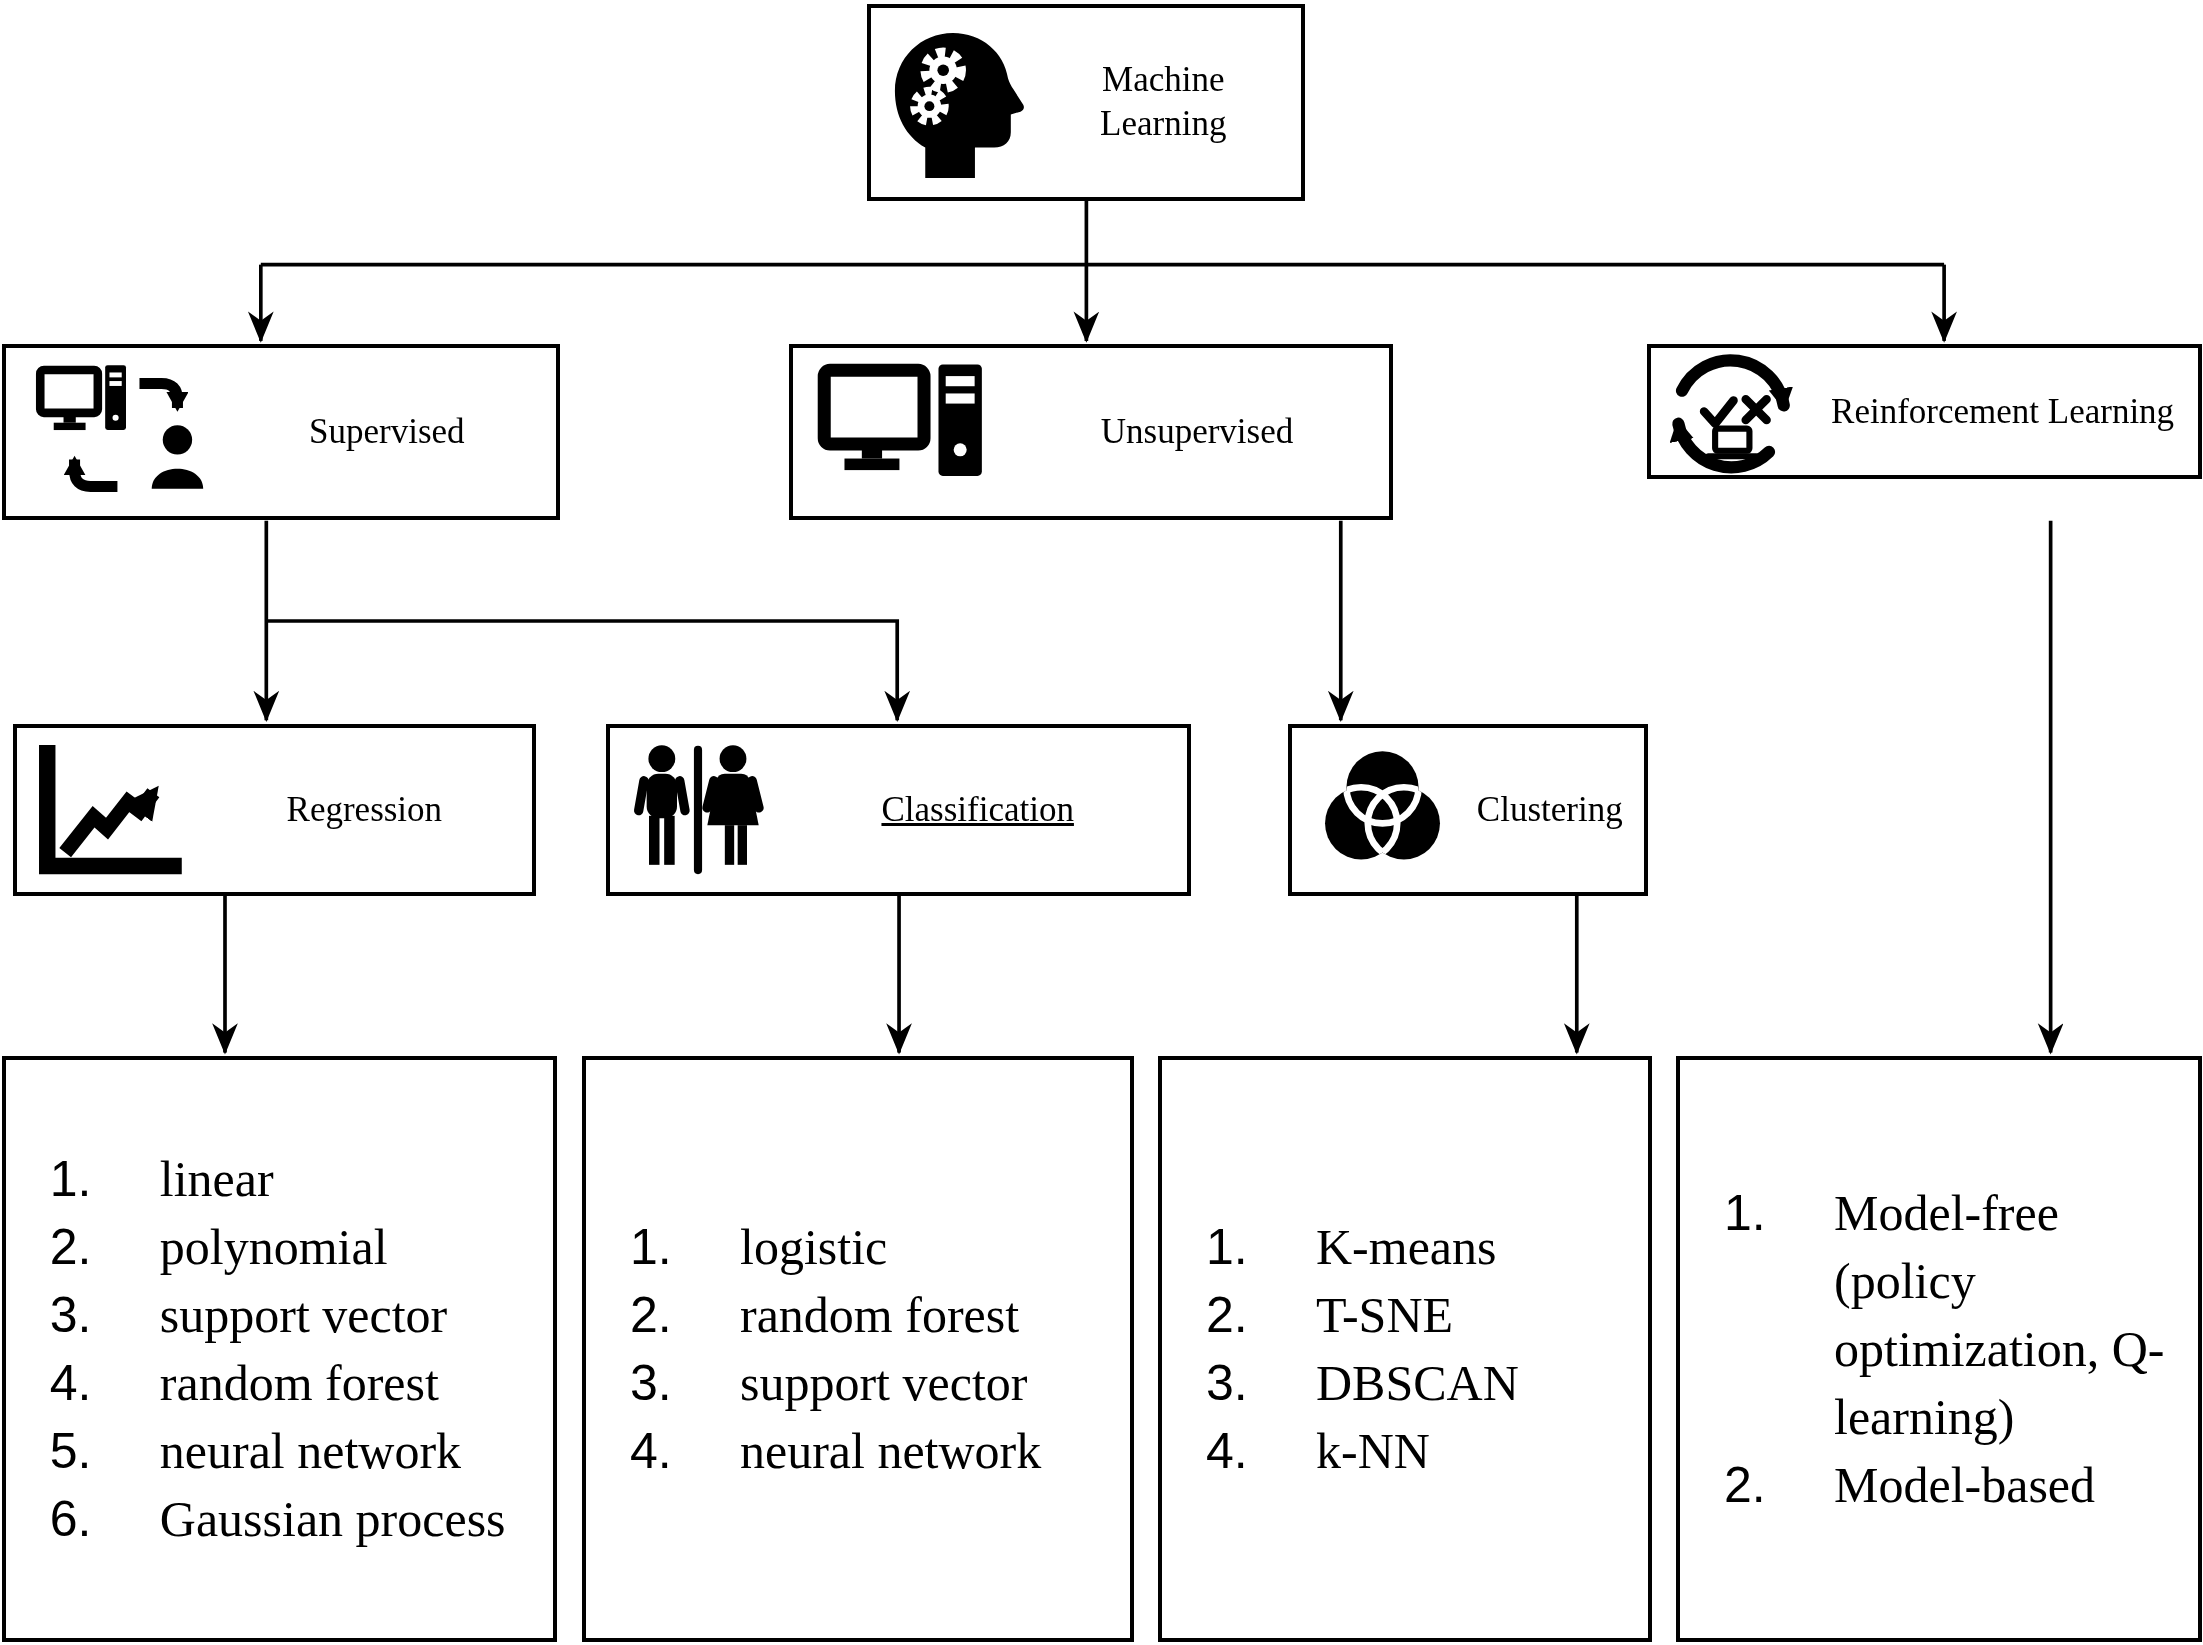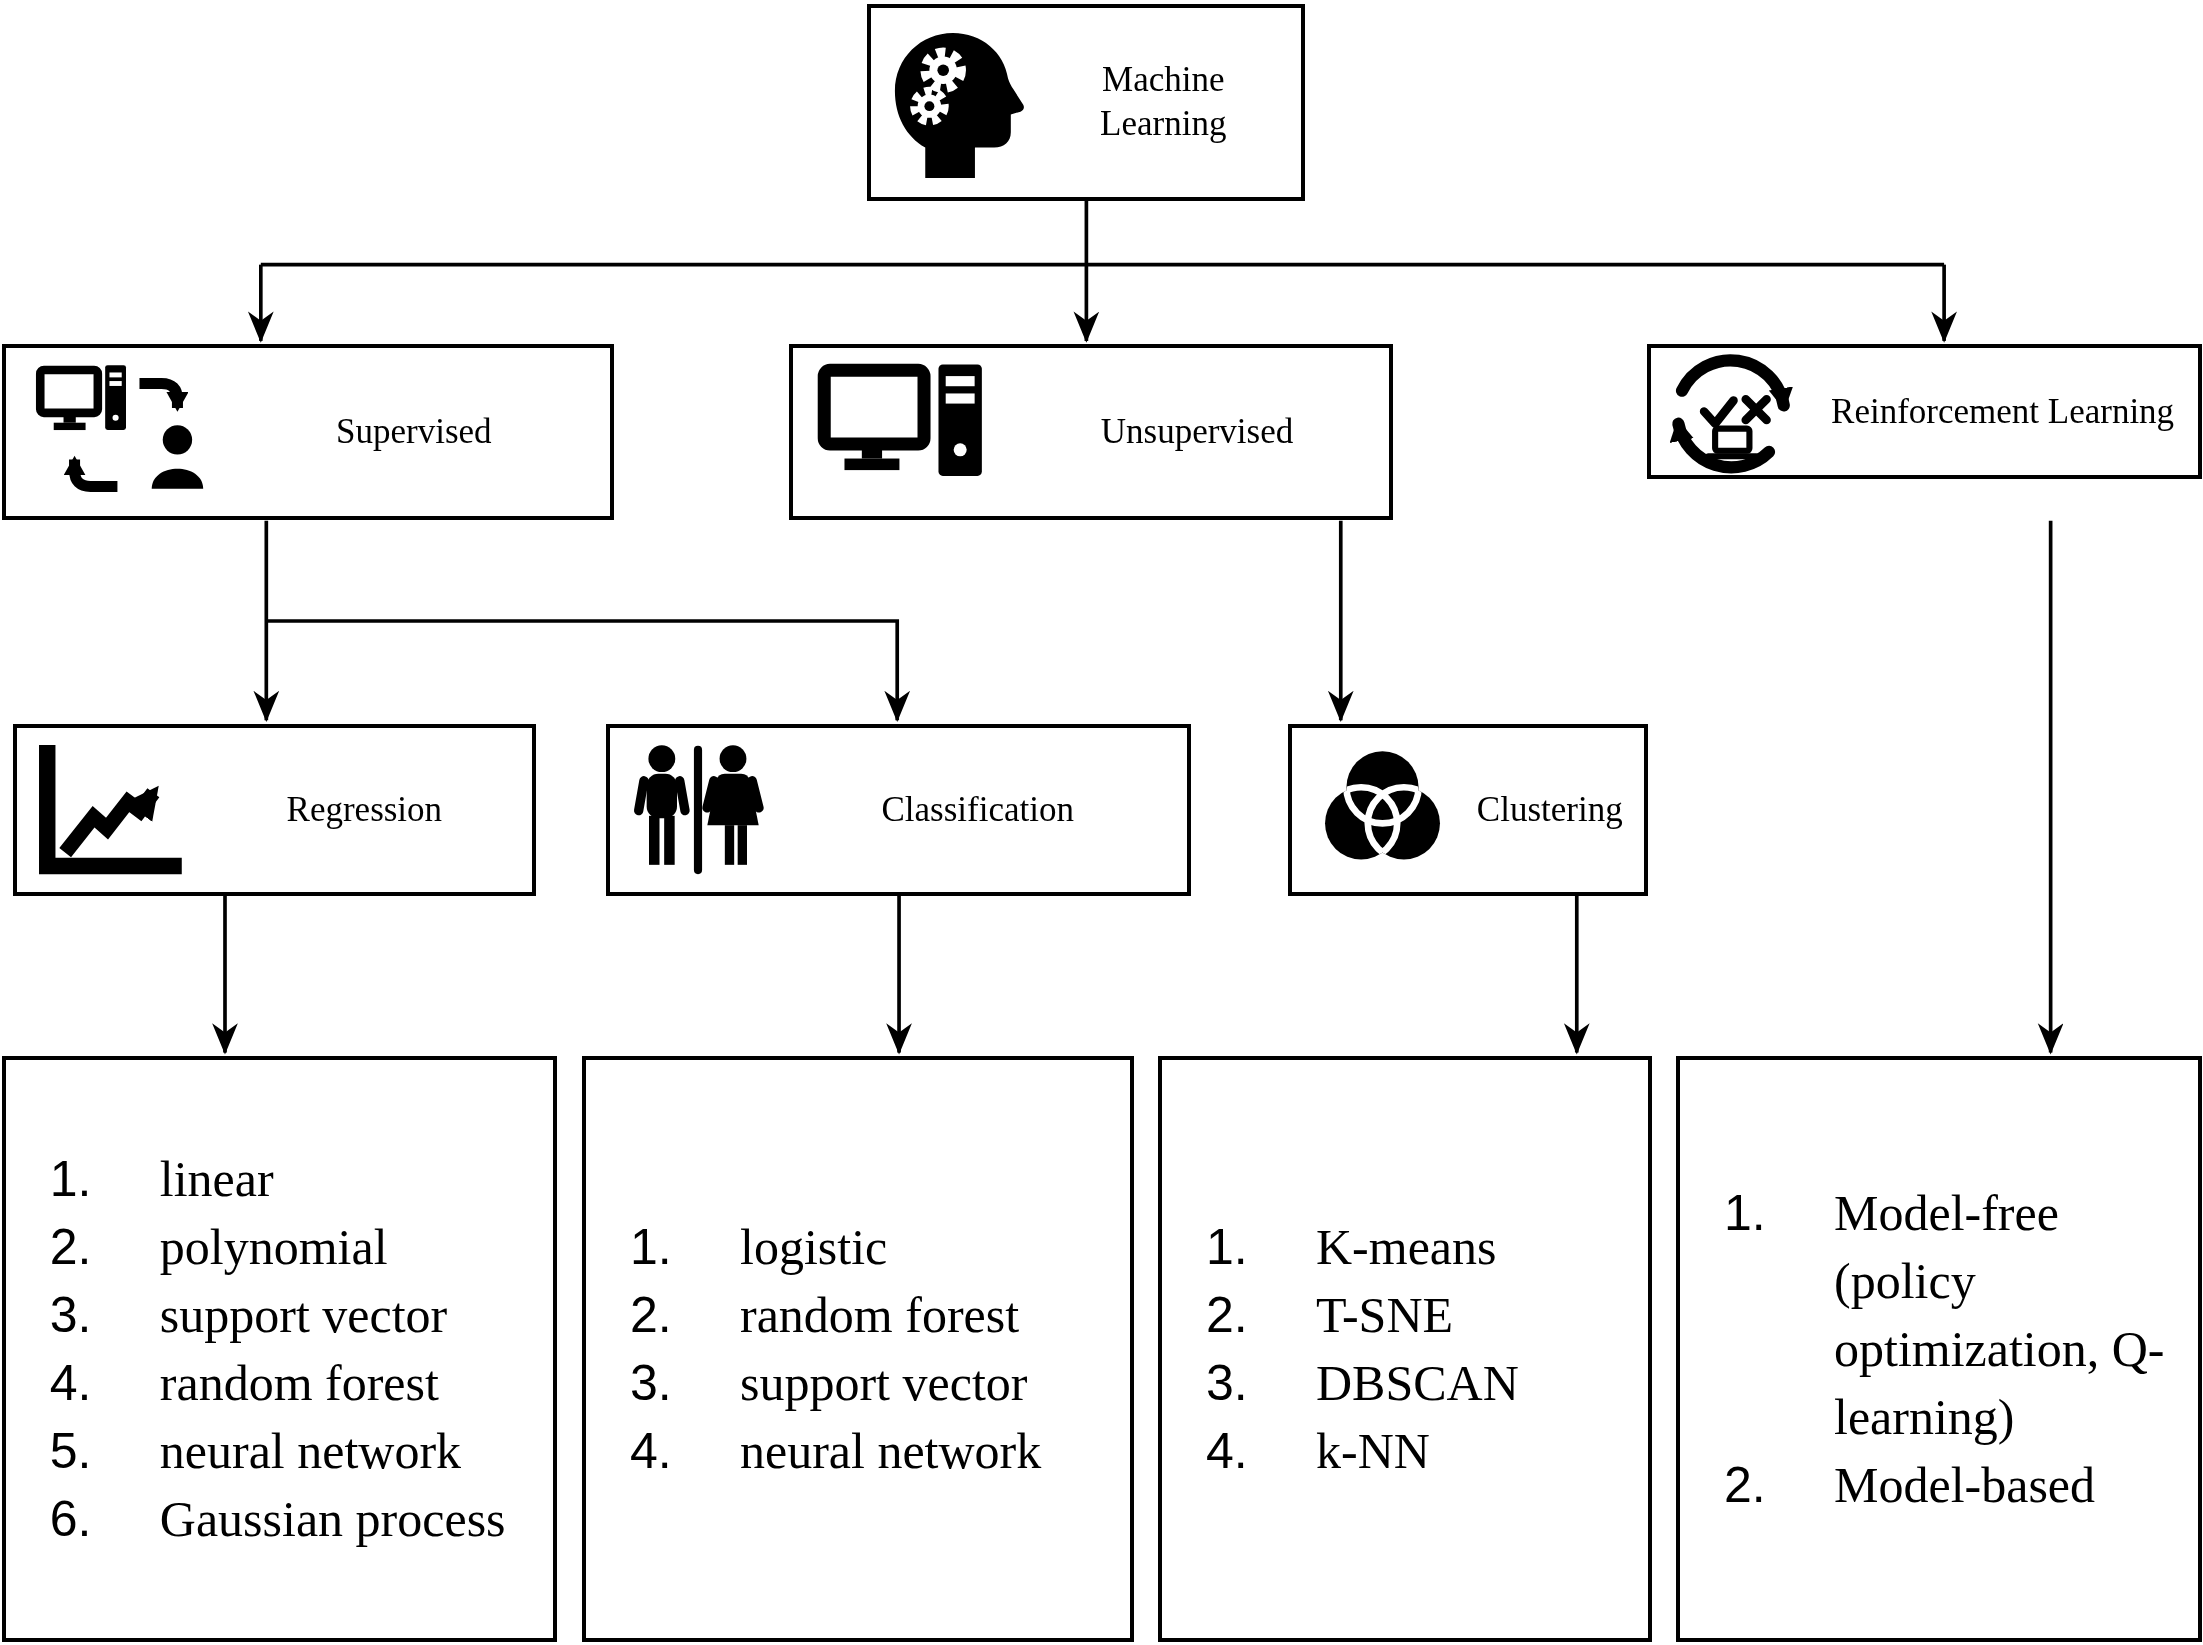--- a/index.html
+++ b/index.html
@@ -23,25 +23,25 @@
   .listbox ul{list-style:none;margin:0;padding:0 9.2px 0 44px;}
   .listbox li{display:flex;align-items:baseline;font-size:50px;line-height:68px;}
   .listbox .num{
     font-family:"Liberation Sans",sans-serif;flex:0 0 110px;
   }
   .listbox .txt{font-family:"Liberation Serif",serif;}
   #b-reinforcement .txt{max-width:367px;}
 
   
   #n-ml            {left:867px;  top:3.7px;   width:438px; height:197px;}
-  #n-supervised    {left:1.8px;    top:344px; width:612px; height:176px;padding-left:15px;}
+  #n-supervised    {left:1.8px;    top:344px; width:558px; height:176px;padding-left:15px;}
   #n-unsupervised  {left:789px;  top:344px; width:604px; height:176px;}
   #n-reinforcement {left:1647px; top:344px; width:555px; height:135px;}
   #n-regression    {left:13px;    top:724px; width:523px; height:172px;}
-  #n-classification{left:606px;  top:724px; width:585px; height:172px;}
+  #n-classification{left:606px;  top:724px; width:585px; height:172px;text-decoration:underline;}
   #n-clustering    {left:1288px; top:724px; width:360px; height:172px;}
   
   #b-regression    {left:1.8px;    top:1056px;width:555px; height:586px;}
   #b-classification{left:582px;  top:1056px;width:552px; height:586px;}
   #b-clustering    {left:1158px; top:1056px;width:494px; height:586px;}
   #b-reinforcement {left:1676px; top:1056px;width:526px; height:586px;}
 
   #n-ml .icon{margin-left:16.5px;}
   #n-supervised .icon{margin-left:13px;}
   #n-unsupervised .icon{margin-left:24px;}

